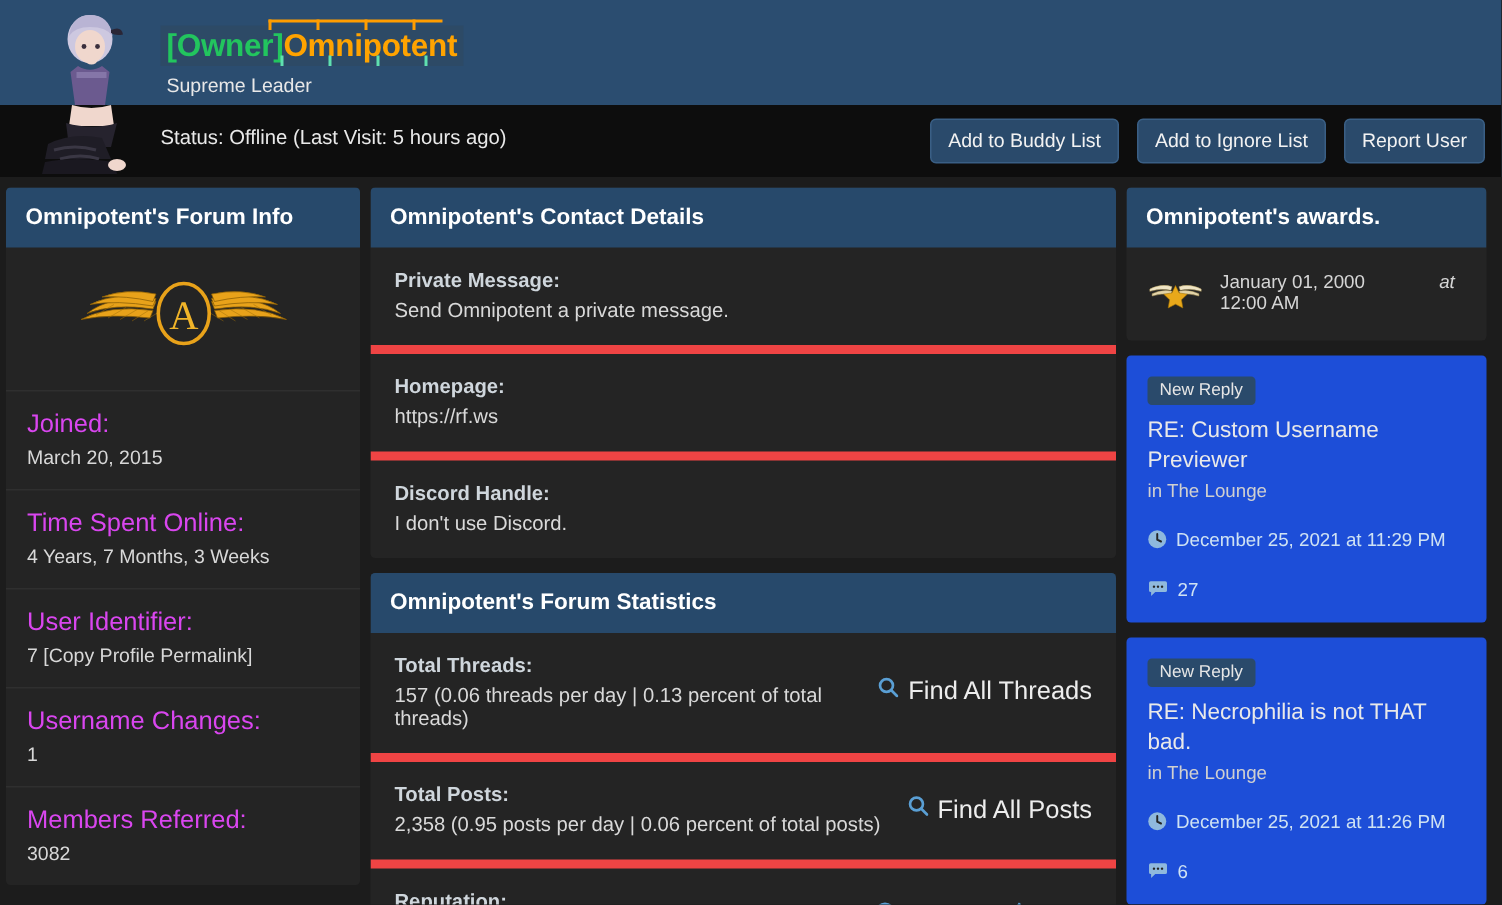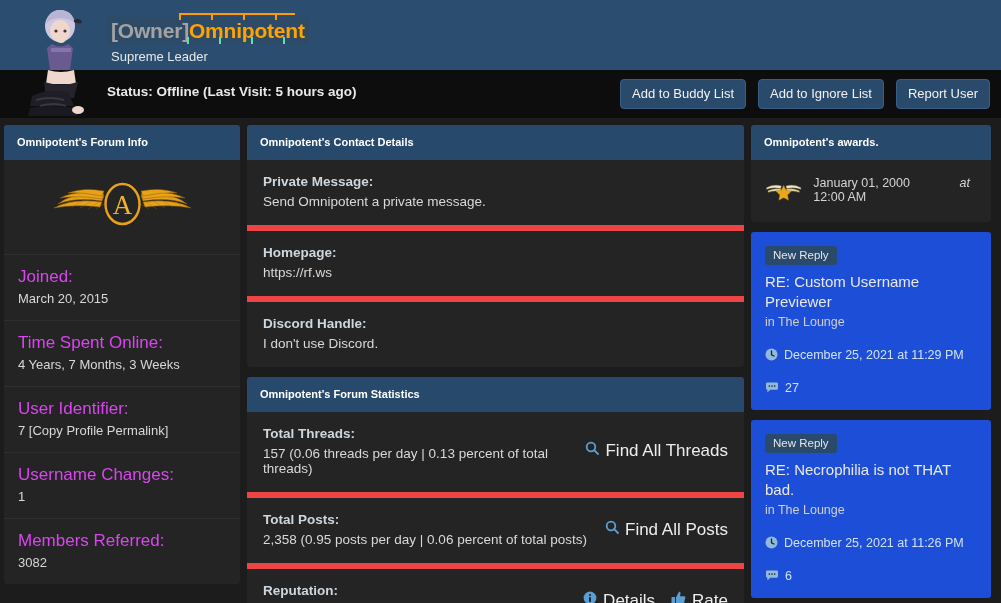--- a/index.html
+++ b/index.html
@@ -17,54 +17,54 @@
   .header-status { height: 48px; background: #0d0d0d; position: relative; }
 
   .avatar-wrap {
     position: absolute; left: 22px; top: 4px;
     width: 78px; height: 114px; z-index: 5; overflow: hidden;
   }
   .avatar-svg { display: block; }
 
   .name-block { position: absolute; left: 107px; top: 17px; }
   .name-line { position: relative; display: inline-block; padding: 2px 4px 1px 4px; background: #2d4a66; }
-  .name-owner { color: #a3a3a3; font-size: 21px; font-weight: bold; letter-spacing: -.2px; }
+  .name-owner { color: #22c55e; font-size: 21px; font-weight: bold; letter-spacing: -.2px; }
   .name-main  { color: #ffa300; font-size: 21px; font-weight: bold; letter-spacing: -.2px; }
   .deco-bar {
     position: absolute; left: 72px; top: -4px; width: 116px; height: 2px; background: #ff9d00;
   }
   .tick { position: absolute; width: 2px; }
   .tick.up { top: -4px; height: 7px; background: #ff9d00; }
   .tick.dn { bottom: 0px; height: 7px; background: #5fe0b0; }
 
   .usertitle { color: #e8e8e8; font-size: 13px; margin-top: 5px; padding-left: 4px; }
 
   .status-text {
     position: absolute; left: 107px; top: 14px;
     color: #e9e9e9; font-size: 13.5px;
   }
-  .status-text b { font-weight: bold; }
+  .status-text b { font-weight: normal; }
 
   .hdr-buttons { position: absolute; right: 11px; top: 9px; display: flex; gap: 12px; justify-content: flex-end; }
   .hdr-btn {
     background: #2a4a6b; border: 1px solid #3a5f85; border-radius: 4px;
     color: #f2f2f2; font-size: 13px; padding: 6px 11px 7px 11px;
     cursor: pointer; white-space: nowrap;
   }
 
   
   .columns { display: flex; gap: 7px; padding: 7px 6px 0 4px; align-items: flex-start; }
   .col-left   { width: 236px; flex: none; }
   .col-mid    { width: 497px; flex: none; }
   .col-right  { width: 240px; flex: none; }
 
   .panel { background: #242424; border-radius: 3px; overflow: hidden; margin-bottom: 10px; }
   .panel-head {
     background: #27496b; color: #ffffff;
-    font-size: 11px; font-weight: bold;
+    font-size: 15px; font-weight: bold;
     padding: 11px 13px 12px 13px;
   }
 
   .rank-box { padding: 22px 0 24px 0; text-align: center; border-bottom: 1px solid #2f2f2f; }
 
   .row { padding: 12px 14px 14px 14px; border-bottom: 1px solid #2f2f2f; position: relative; }
   .row:last-child { border-bottom: none; }
   .row-label { color: #d946ef; font-size: 17px; font-weight: normal; margin-bottom: 4px; }
   .row-value { color: #d8d8d8; font-size: 13px; }
   .rep-value { color: #36c44c; font-size: 13px; font-weight: bold; }

